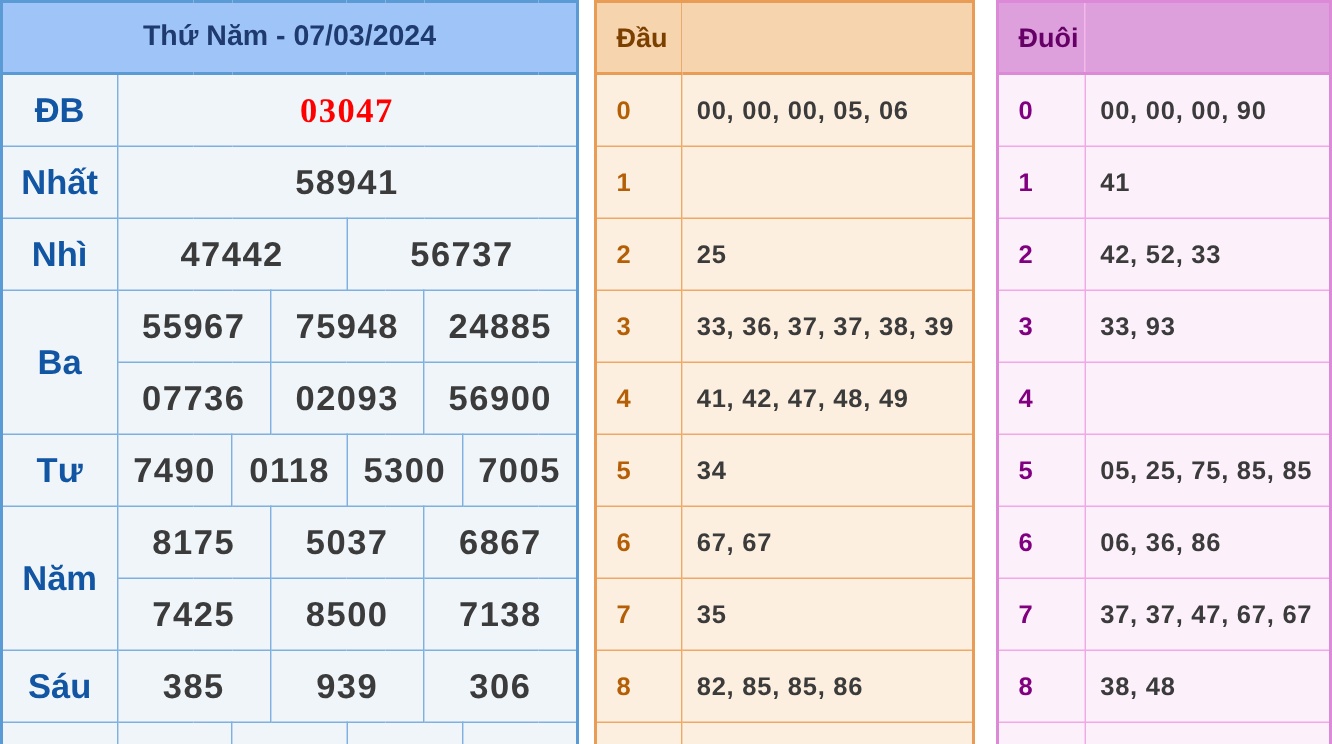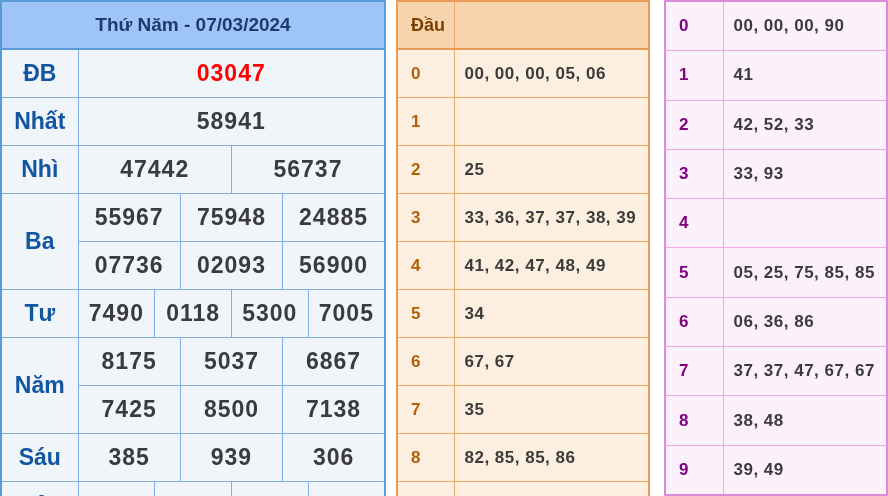--- a/index.html
+++ b/index.html
@@ -25,21 +25,21 @@
   #left-table th,#left-table td{
     border:1px solid var(--blue_inner);background:var(--left_body_bg);
     text-align:center;vertical-align:middle;font-size:23px;color:var(--value_text);
     font-weight:bold;letter-spacing:1px;height:45px;
   }
   #left-table tr.title-row th{
     background:var(--blue_header_bg);color:var(--blue_title_text);
     font-size:19px;letter-spacing:0;height:44px;border-bottom:2px solid var(--blue_border);margin-left:24px;
   }
   #left-table th.prize-label{color:var(--blue_label_text);letter-spacing:0;}
-  #left-table td.special{color:var(--special);}
+  #left-table td.special{color:var(--special);font-family:Liberation Serif, serif;}
 
   
   .digit-table td,.digit-table th{
     font-weight:bold;font-size:17px;vertical-align:middle;height:45px;text-align:left;
   }
   
   #dau-table{left:396px;width:254px;height:496px;border:2px solid var(--orange_border);}
   #dau-table th,#dau-table td{border:1px solid var(--orange_inner);background:var(--orange_body_bg);}
   #dau-table tr.head-row th{
     background:var(--orange_header_bg);color:var(--orange_header_text);
@@ -191,20 +191,24 @@
       </tr>
   </tbody>
 </table>
 
 <table id="duoi-table" class="digit-table">
   <colgroup>
       <col style="width:58px">
       <col>
     </colgroup>
   <tbody>
+    <tr class="head-row">
+      <th>Đuôi</th>
+      <th></th>
+    </tr>
     <tr>
         <td class="digit">0</td>
         <td class="values">00, 00, 00, 90</td>
       </tr>
     <tr>
         <td class="digit">1</td>
         <td class="values">41</td>
       </tr>
     <tr>
         <td class="digit">2</td>

